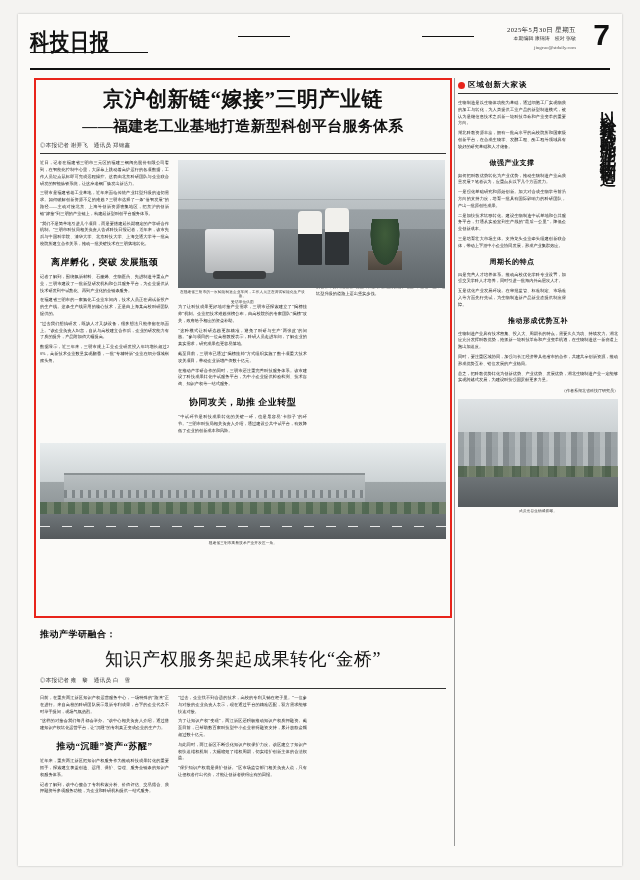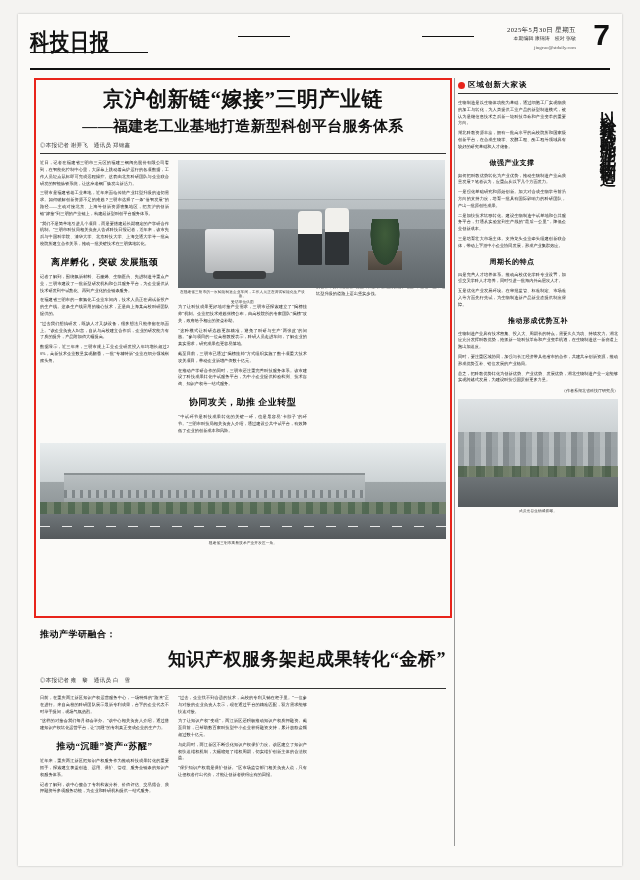--- a/index.html
+++ b/index.html
@@ -283,22 +283,22 @@
     top: 552px;
     width: 406px;
   }
   .kicker {
     font-size: 9px;
     font-weight: bold;
     letter-spacing: .5px;
   }
   .headline2 {
     font-size: 18px;
-    font-weight: bold;
-    text-align: right;
+    font-weight: normal;
+    text-align: center;
     margin: 6px 0 4px 0;
     letter-spacing: .5px;
   }
 
   
   .right-col {
     position: absolute;
     left: 428px;
     top: 4px;
     width: 160px;

